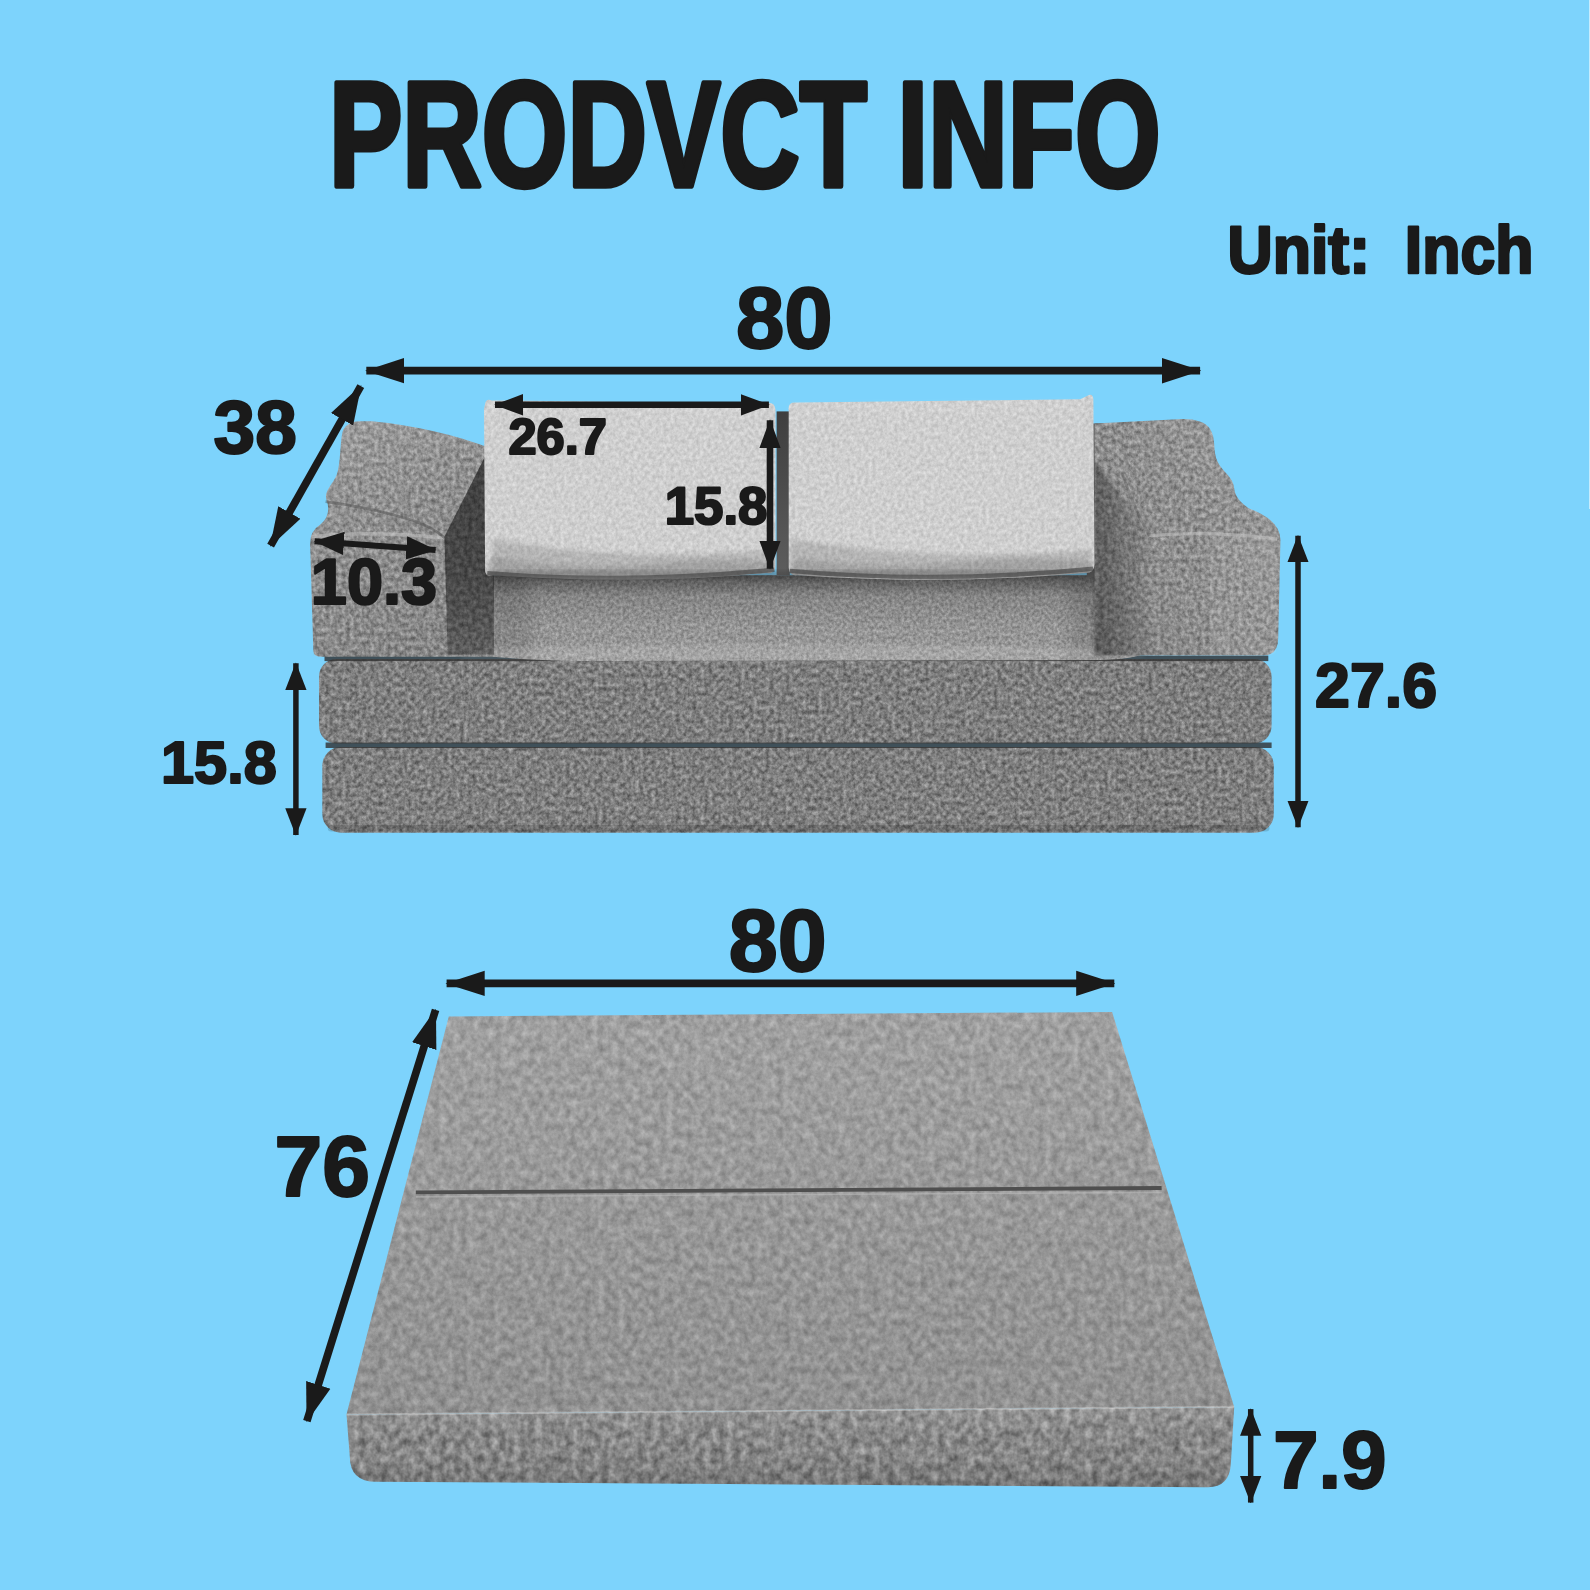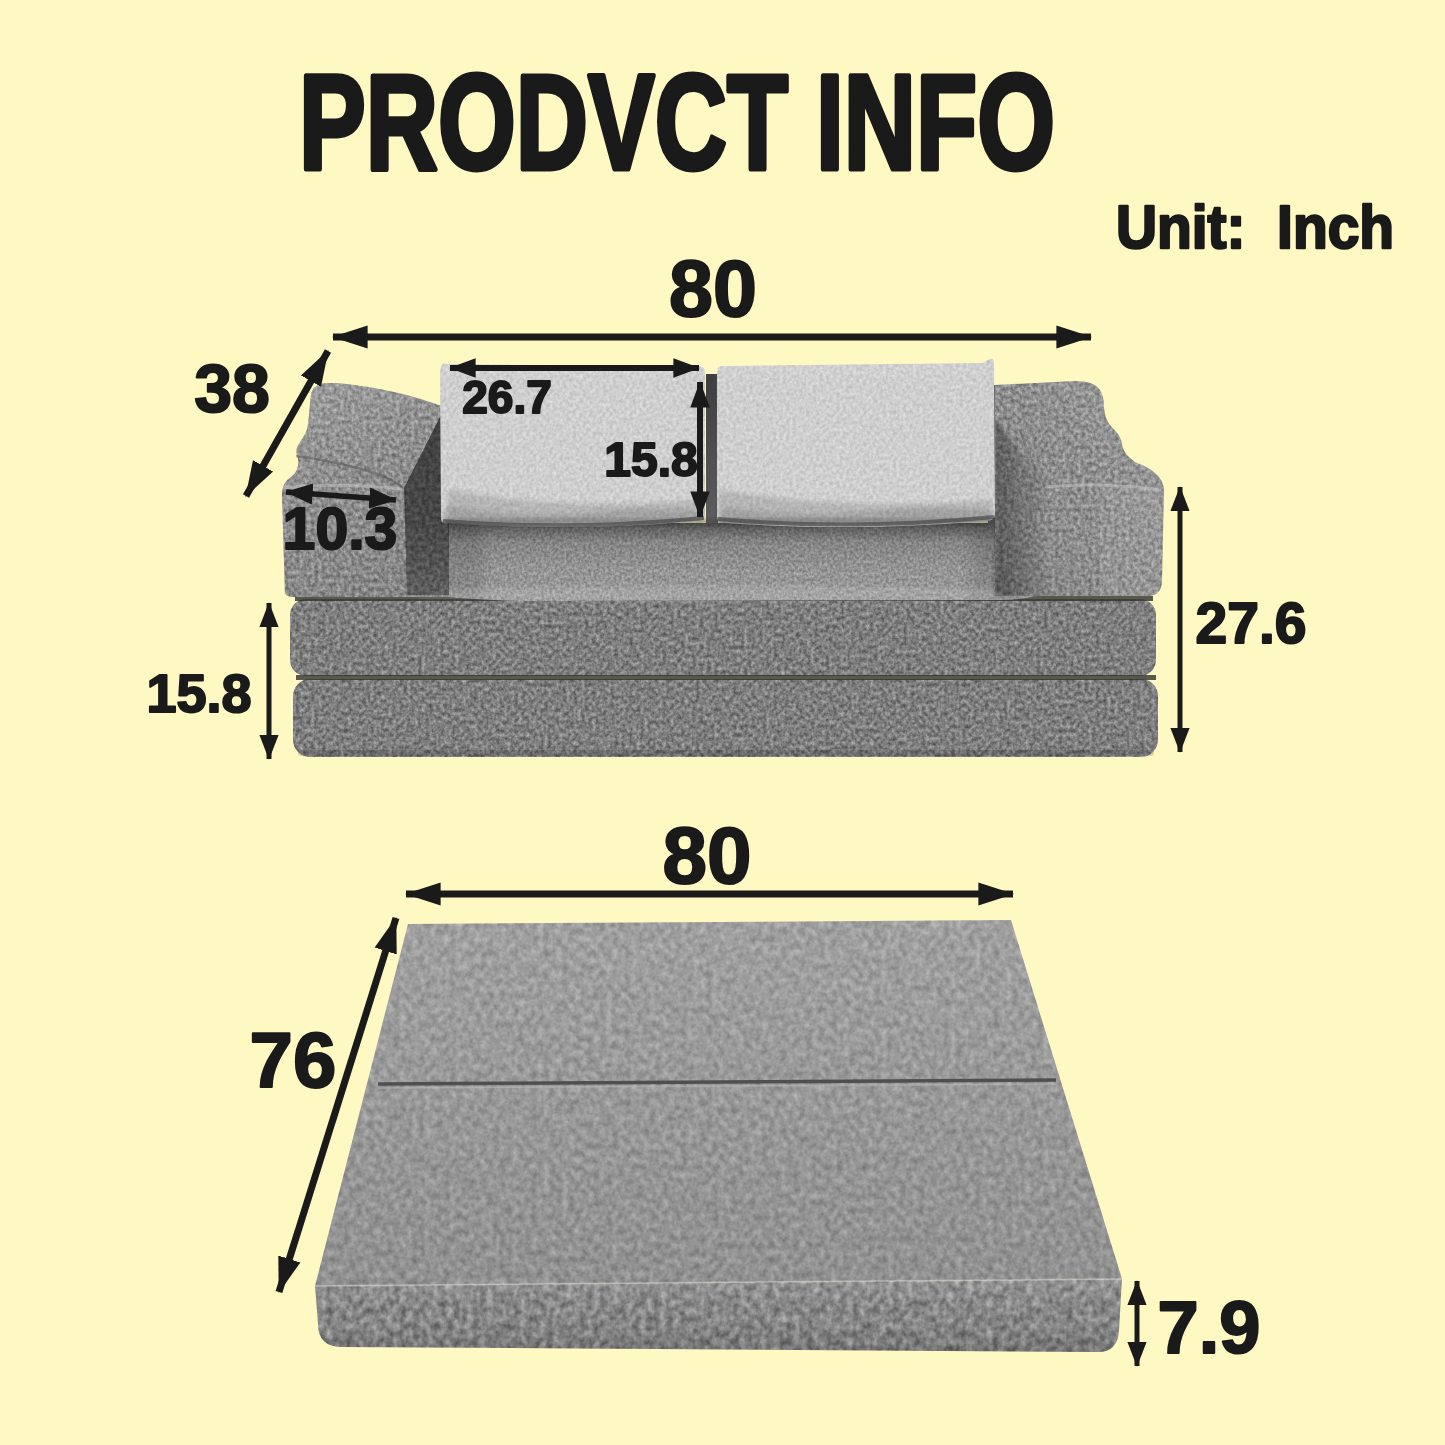--- a/index.html
+++ b/index.html
@@ -1,16 +1,16 @@
 <!DOCTYPE html>
 <html><head>
 <meta charset="utf-8">
 <style>
   html,body{margin:0;padding:0;background:#ffffff;}
-  .page{width:1445px;height:1445px;position:relative;background:#fef9c3;overflow:hidden;text-decoration:underline;}
+  .page{width:1445px;height:1445px;position:relative;background:#7dd3fc;overflow:hidden;text-decoration:underline;}
   text{font-family:"Liberation Sans", sans-serif;font-weight:bold;fill:#1a1a1a;opacity:0.999;stroke:#1a1a1a;stroke-width:2px;paint-order:stroke;stroke-linejoin:round;}
 </style>
 </head>
 <body>
 <div class="page">
 <svg width="1445" height="1445" viewBox="0 0 1445 1445">
 <defs>
   <filter id="fBand" x="-5%" y="-5%" width="110%" height="110%" color-interpolation-filters="sRGB">
     <feTurbulence type="fractalNoise" baseFrequency="0.27 0.24" numOctaves="3" seed="11"></feTurbulence>
     <feColorMatrix type="matrix" values="0.50 0 0 0 0.245  0.50 0 0 0 0.245  0.50 0 0 0 0.245  0 0 0 0 1"></feColorMatrix>

